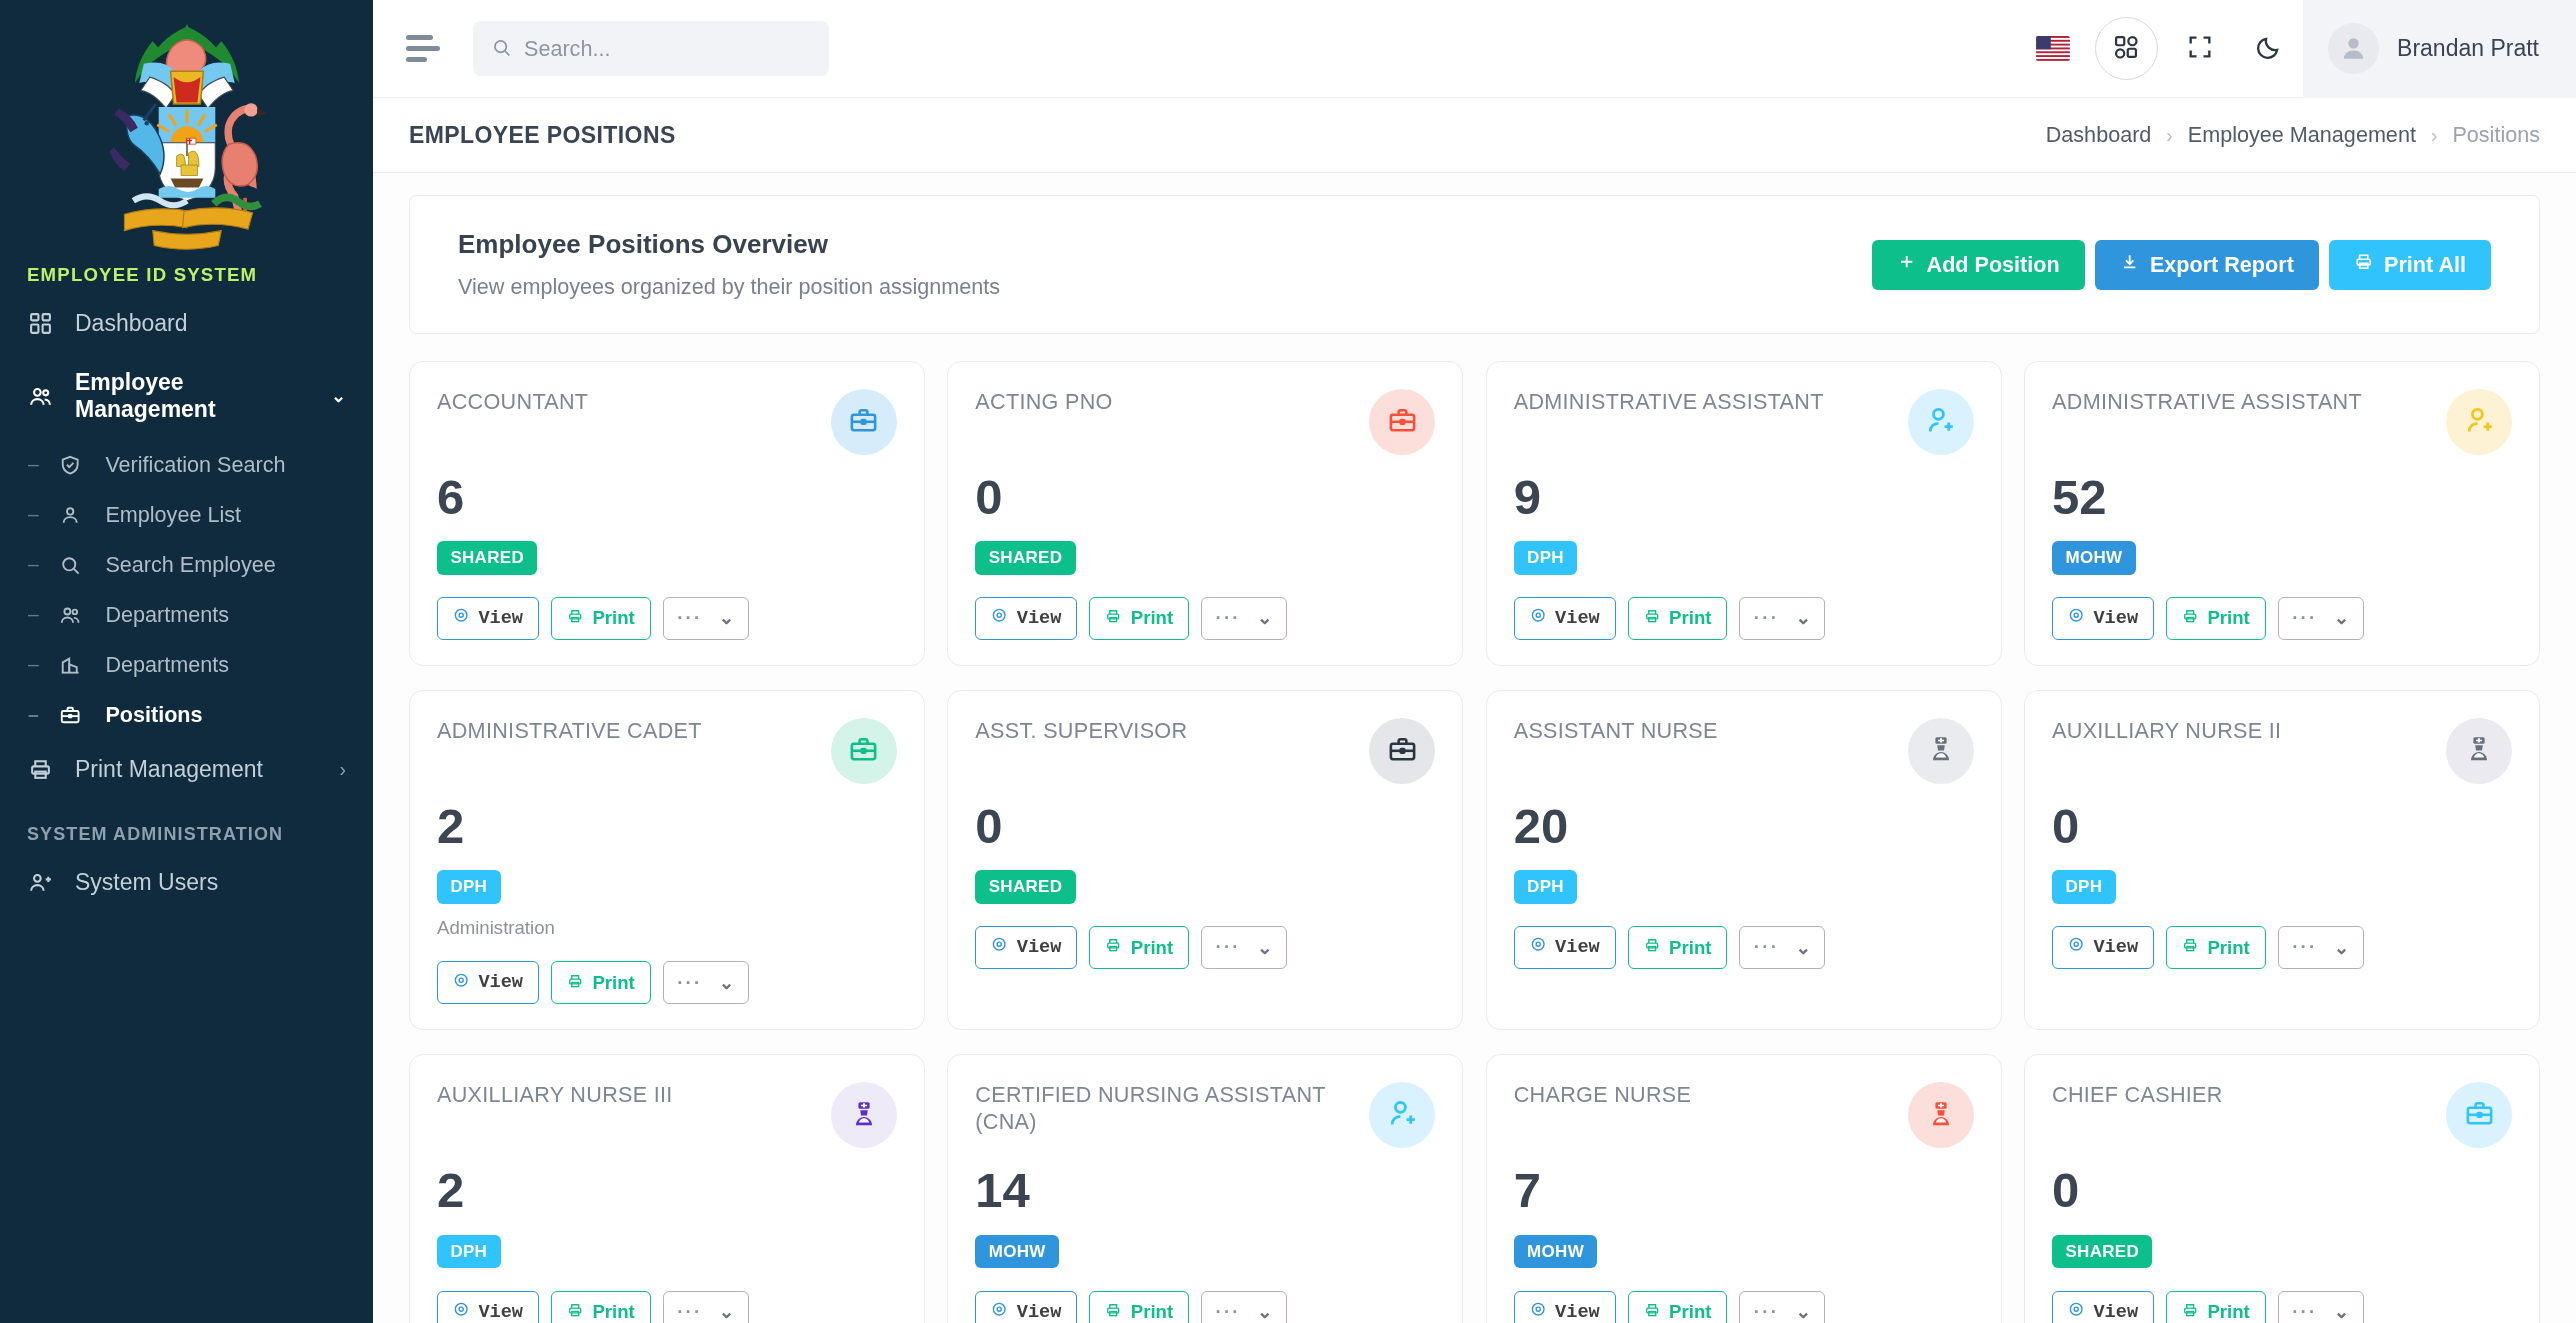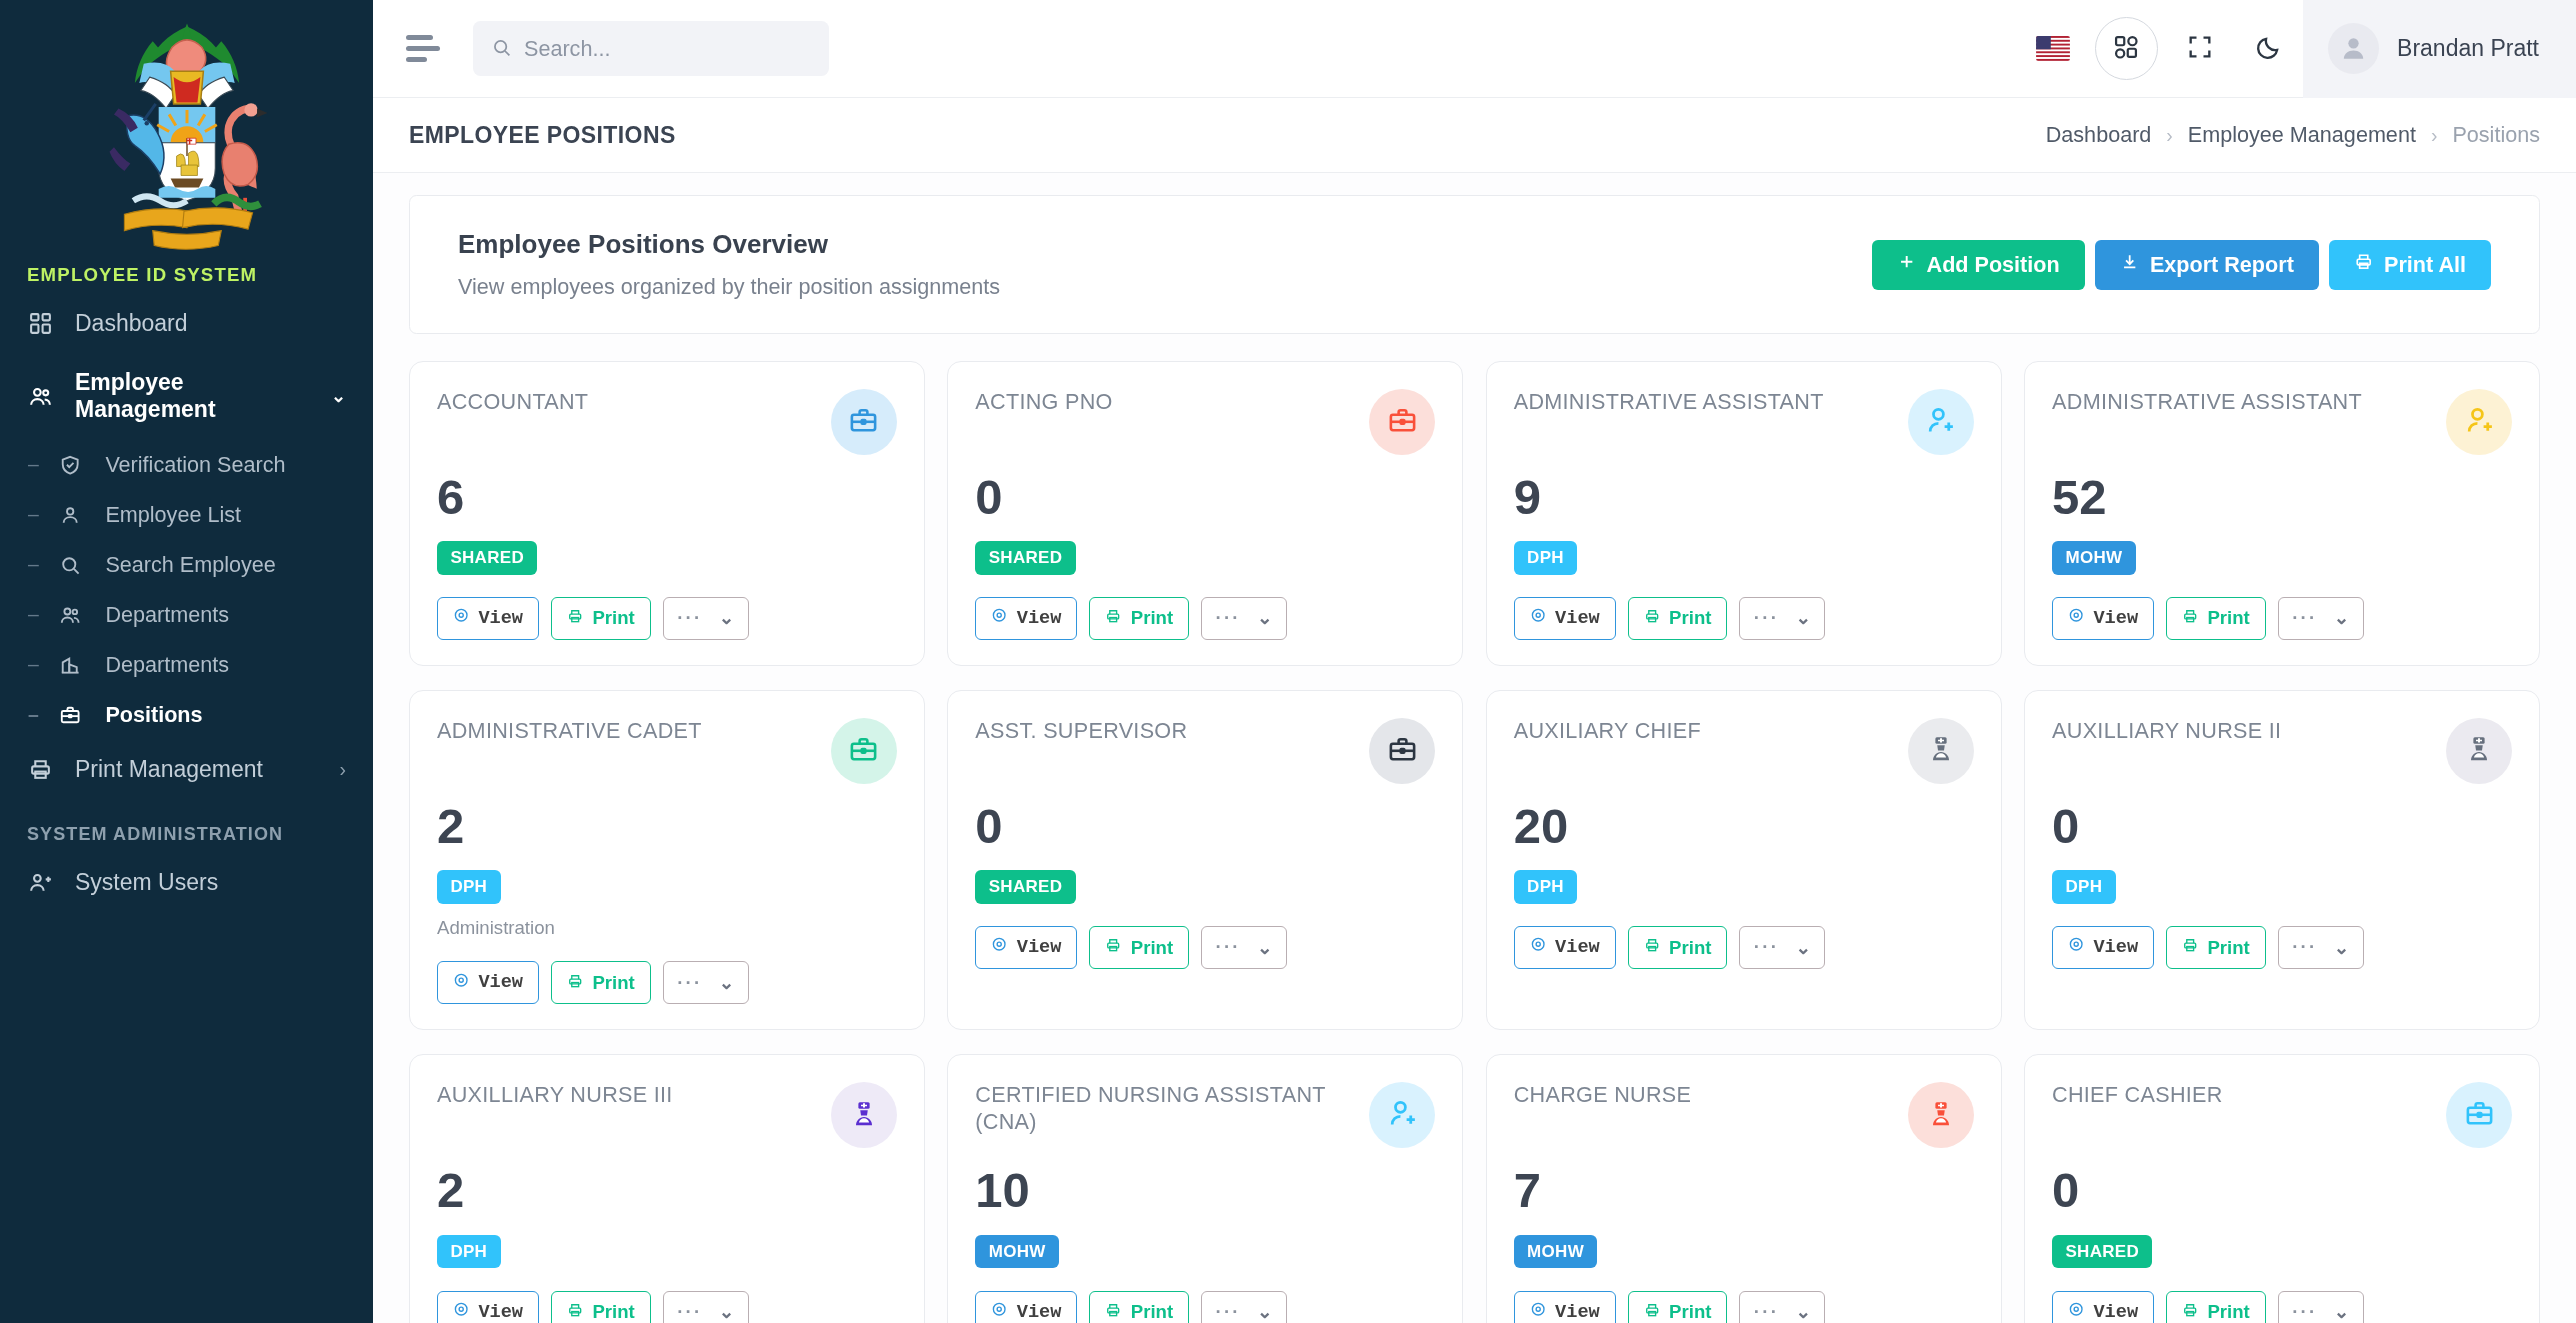--- a/index.html
+++ b/index.html
@@ -678,21 +678,21 @@
                 <span>Print</span>
               </button>
               <button class="act act-more">
                 <span class="dots">···</span>
                 <span>⌄</span>
               </button>
             </div>
           </div>
           <div class="card">
             <div class="card-top">
-              <div class="card-title">AUXILIARY CHIEF</div>
+              <div class="card-title">ASSISTANT NURSE</div>
               <div class="icon-bubble" style="background: rgb(234, 235, 238);">
                 <span><svg width="30" height="30" viewBox="0 0 24 24" fill="#67707e">
                     <rect x="7.5" y="2.5" width="9" height="5.2" rx="1.2"></rect>
                     <rect x="11.2" y="3.4" width="1.6" height="3.4" fill="#fff"></rect>
                     <rect x="9.6" y="4.6" width="4.8" height="1.2" fill="#fff"></rect>
                     <path d="M9 9h6l-.6 4.2H9.6z"></path>
                     <path d="M12 14.4c3.6 0 6.4 3 6.4 6.6H5.6c0-3.6 2.8-6.6 6.4-6.6z"></path>
                     <path d="M12 15.4c-2 0-3.6 1.5-4.1 3.4h8.2c-.5-1.9-2.1-3.4-4.1-3.4z" fill="#fff"></path>
                   </svg></span>
               </div>
@@ -801,21 +801,21 @@
             <div class="card-top">
               <div class="card-title">CERTIFIED NURSING ASSISTANT (CNA)</div>
               <div class="icon-bubble" style="background: rgb(217, 242, 254);">
                 <span><svg width="33" height="33" viewBox="0 0 24 24" fill="none" stroke="#31c3fb" stroke-width="2">
                     <circle cx="10.5" cy="7.5" r="3.6"></circle>
                     <path d="M4.5 20c0-3.6 2.7-6 6-6"></path>
                     <path d="M15 16.5h6M18 13.5v6"></path>
                   </svg></span>
               </div>
             </div>
-            <div class="count">10</div>
+            <div class="count">14</div>
             <div><span class="badge MOHW">MOHW</span></div>
             <div class="card-actions">
               <button class="act act-view">
                 <span><svg width="16.4" height="16.4" viewBox="0 0 24 24" fill="none" stroke="#2f95dd" stroke-width="2">
                     <circle cx="12" cy="12" r="8.5"></circle>
                     <circle cx="12" cy="12" r="3"></circle>
                   </svg></span>
                 <span>View</span>
               </button>
               <button class="act act-print">

